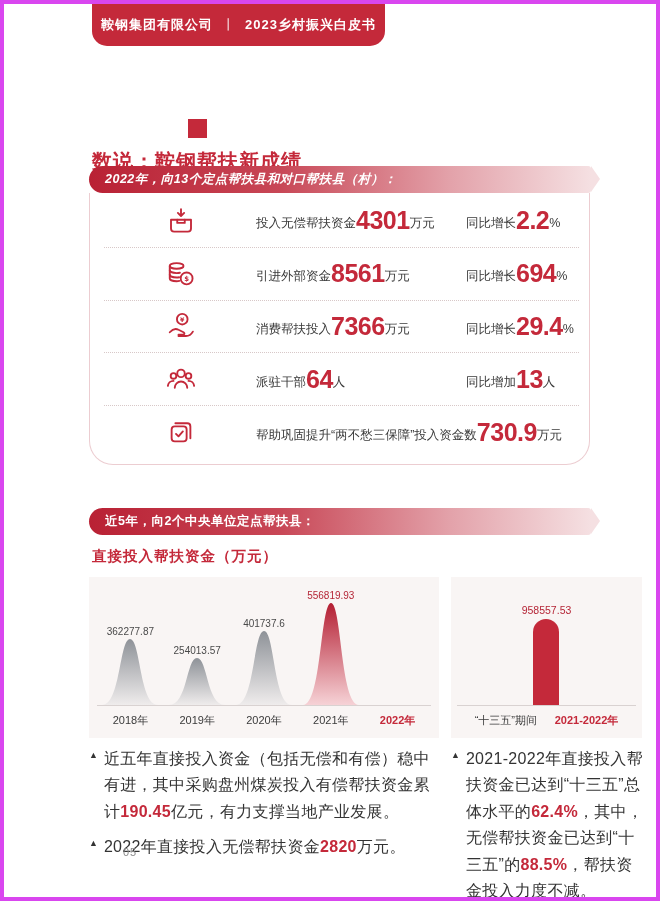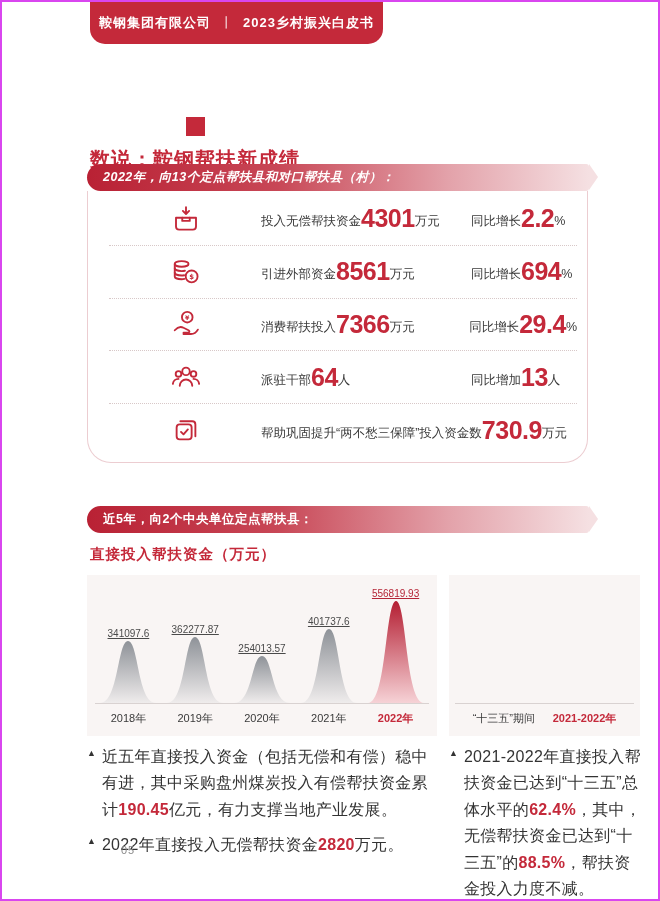--- a/index.html
+++ b/index.html
@@ -1,17 +1,17 @@
 <!DOCTYPE html>
 <html><head>
 <meta charset="utf-8">
 <style>
   html,body{margin:0;padding:0;background:#ffffff;}
   body{font-family:"Liberation Sans","DejaVu Sans",sans-serif;color:#333;}
-  .page{position:relative;width:660px;height:901px;background:#fff;overflow:hidden;border:2px solid #d946ef;box-sizing:border-box;}
+  .page{position:relative;width:660px;height:901px;background:#fff;overflow:hidden;border:4px solid #d946ef;box-sizing:border-box;}
 
   
   .header-badge{position:absolute;left:88px;top:0;width:293px;height:42px;background:#c4293a;
     border-radius:0 0 15px 15px;display:flex;align-items:center;justify-content:center;gap:9px;
     color:#fff;font-size:13px;font-weight:bold;letter-spacing:1px;}
   .header-badge .div{font-weight:normal;opacity:.9;}
 
   
   .section-title{position:absolute;left:88px;top:115px;display:flex;align-items:center;gap:10px;flex-direction:column;}
   .red-square{width:19px;height:19px;background:#c4293a;}
@@ -22,41 +22,41 @@
     background:linear-gradient(90deg,#b92134 0%,#c84756 38%,#e3a2aa 72%,#f5e0e2 100%);
     color:#fff;font-size:12.5px;font-weight:bold;line-height:27px;padding-left:16px;box-sizing:border-box;letter-spacing:.5px;}
   .banner::after{content:"";position:absolute;right:-9px;top:0;width:0;height:0;
     border-top:13.5px solid transparent;border-bottom:13.5px solid transparent;border-left:9px solid #f5e0e2;}
   .banner1{top:162px;font-style:italic;}
   .banner2{top:504px;}
 
   
   .stats-box{position:absolute;left:85px;top:189px;width:501px;height:272px;box-sizing:border-box;
     border:1px solid #eccdd1;border-top:none;border-radius:0 0 24px 24px;background:#fff;
-    display:flex;flex-direction:column;padding:2px 10px 6px 21px;}
+    display:flex;flex-direction:column;padding:2px 10px 6px 14px;}
   .stat-row{flex:1;display:flex;align-items:center;}
   .stat-row + .stat-row{border-top:1px dotted #d8c8c8;}
   .icon-wrap{margin-left:62px;width:30px;height:30px;flex:0 0 30px;}
   .icon-wrap svg{width:30px;height:30px;}
   .stat-main{margin-left:60px;width:210px;white-space:nowrap;}
   .stat-main.wide{width:auto;}
   .stat-right{white-space:nowrap;}
   .stat-label,.stat-unit{font-size:12.5px;color:#3a3a3a;}
   .stat-value{font-size:25px;font-weight:bold;color:#c4293a;letter-spacing:-.5px;vertical-align:-2px;}
 
   
   .chart-title{position:absolute;left:88px;top:543px;color:#c4293a;font-size:14.5px;font-weight:bold;letter-spacing:1px;}
 
   
   .panel{position:absolute;top:573px;height:161px;background:#f9f5f4;box-sizing:border-box;}
   .panel-left{left:85px;width:350px;padding:4px 8px 0 8px;}
   .panel-right{left:447px;width:191px;padding:4px 6px 0 6px;}
   .plot-area{display:flex;align-items:flex-end;height:124px;}
   .mount{width:20%;display:flex;flex-direction:column;align-items:center;justify-content:flex-end;}
-  .mount-label{font-size:10px;color:#4a4a4a;margin-bottom:2px;white-space:nowrap;text-decoration:underline;}
+  .mount-label{font-size:10px;color:#4a4a4a;margin-bottom:2px;white-space:nowrap;}
   .mount-label.hl{color:#b52637;}
   .bell{display:block;}
   .baseline{border-top:1px solid #d9d2d1;margin-top:0;}
   .cat-row{display:flex;padding-top:7px;}
   .cat{width:20%;text-align:center;font-size:11px;color:#3a3a3a;white-space:nowrap;}
   .cat.hl{color:#c4293a;font-weight:bold;}
 
   .bars{display:flex;justify-content:space-evenly;align-items:flex-end;height:124px;}
   .bar-col{display:flex;flex-direction:column;align-items:center;justify-content:flex-end;}
   .bar-label{font-size:10.5px;color:#3a3a3a;margin-bottom:3px;white-space:nowrap;}
@@ -188,26 +188,20 @@
 
   </div>
 
   <div class="banner banner2">近5年，向2个中央单位定点帮扶县：</div>
 
   <div class="chart-title">直接投入帮扶资金（万元）</div>
 
   <div class="panel panel-left">
     <div class="plot-area" id="mountains">
       <div class="mount">
-        <span class="mount-label">341097.6</span>
-        <svg class="bell" width="56" viewBox="0 0 100 100" preserveAspectRatio="none" height="62">
-            <path d="M0,100 C33,100 31,0 50,0 C69,0 67,100 100,100 Z" fill="url(#gGray)"></path>
-          </svg>
-      </div>
-      <div class="mount">
         <span class="mount-label">362277.87</span>
         <svg class="bell" width="56" viewBox="0 0 100 100" preserveAspectRatio="none" height="66">
             <path d="M0,100 C33,100 31,0 50,0 C69,0 67,100 100,100 Z" fill="url(#gGray)"></path>
           </svg>
       </div>
       <div class="mount">
         <span class="mount-label">254013.57</span>
         <svg class="bell" width="56" viewBox="0 0 100 100" preserveAspectRatio="none" height="47">
             <path d="M0,100 C33,100 31,0 50,0 C69,0 67,100 100,100 Z" fill="url(#gGray)"></path>
           </svg>
@@ -230,20 +224,24 @@
       <span class="cat">2018年</span>
       <span class="cat">2019年</span>
       <span class="cat">2020年</span>
       <span class="cat">2021年</span>
       <span class="cat hl">2022年</span>
     </div>
   </div>
 
   <div class="panel panel-right">
     <div class="bars">
+      <div class="bar-col">
+        <span class="bar-label hl">958557.53</span>
+        <div class="bar-fill" style="height: 86px; background: rgb(196, 41, 58);"></div>
+      </div>
     </div>
     <div class="baseline"></div>
     <div class="bar-cats">
       <span class="cat">“十三五”期间</span>
       <span class="cat hl">2021-2022年</span>
     </div>
   </div>
 
   <div class="notes-left" id="notes-left">
       <div class="note">

